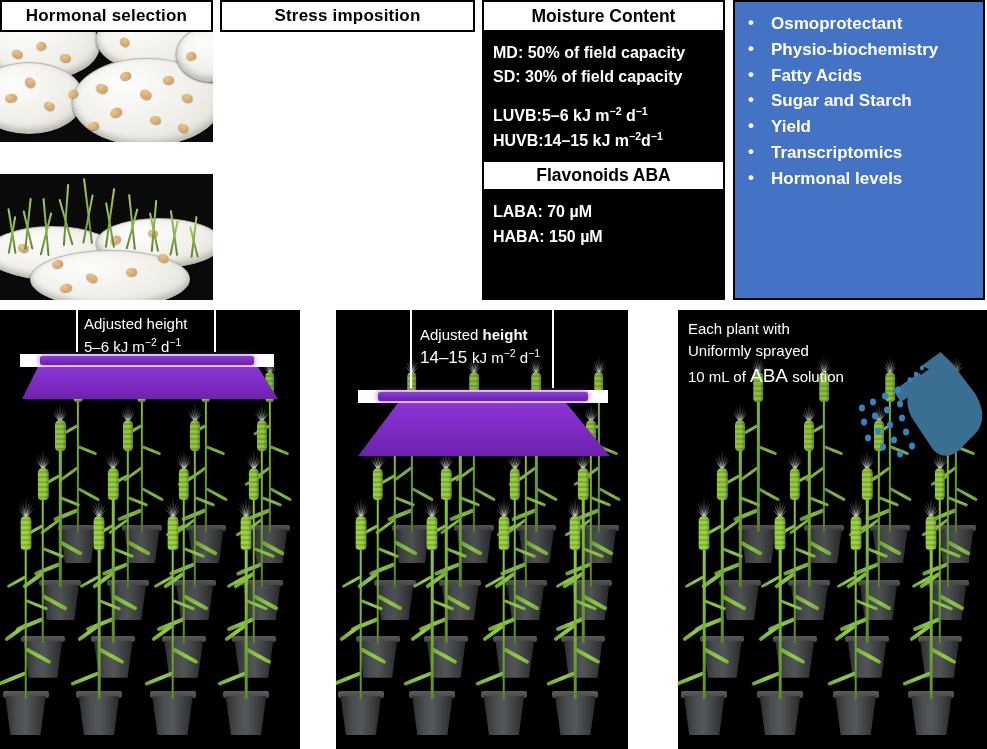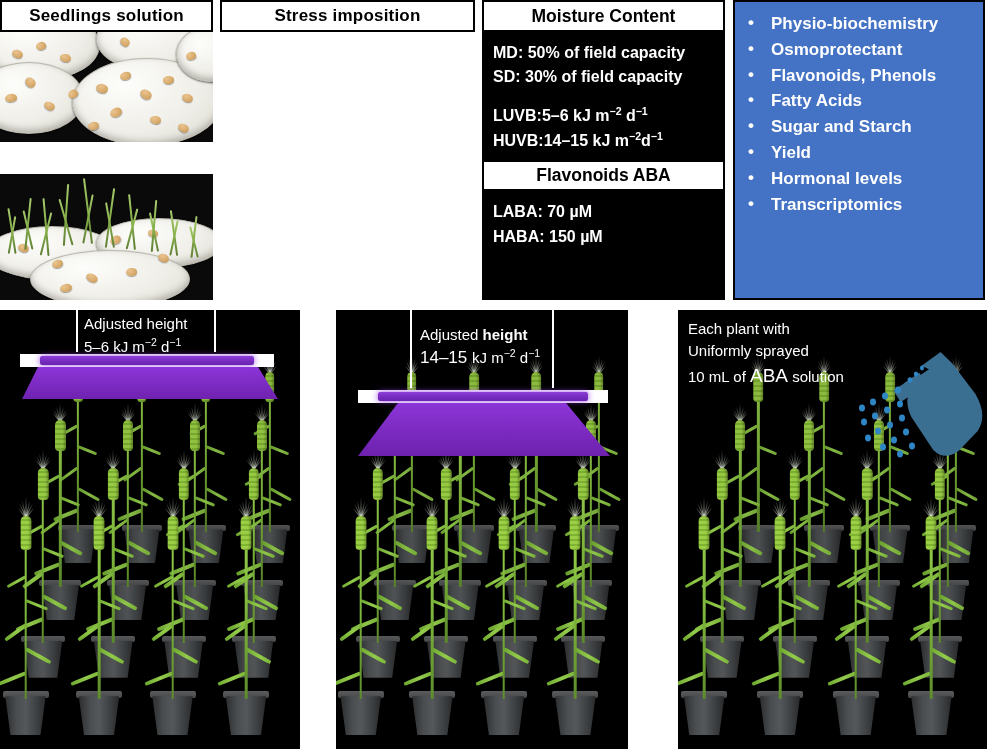--- a/index.html
+++ b/index.html
@@ -187,21 +187,21 @@
         <div class="seed" style="left:182px;top:62px;width:11px;height:8px;transform:rotate(16deg)"></div>
         <div class="seed" style="left:110px;top:76px;width:12px;height:9px;transform:rotate(-28deg)"></div>
         <div class="seed" style="left:150px;top:84px;width:11px;height:8px;transform:rotate(6deg)"></div>
         <div class="seed" style="left:186px;top:20px;width:10px;height:8px;transform:rotate(-20deg)"></div>
         <div class="seed" style="left:120px;top:6px;width:10px;height:8px;transform:rotate(34deg)"></div>
         <div class="seed" style="left:88px;top:90px;width:11px;height:8px;transform:rotate(-12deg)"></div>
         <div class="seed" style="left:178px;top:92px;width:11px;height:8px;transform:rotate(24deg)"></div>
       </div>
     </div>
 
-    <div class="hdr" id="hdr-seedlings">Seedlings solution</div>
+    <div class="hdr" id="hdr-seedlings">Hormonal selection</div>
 
     <div class="photo" id="photo-seed">
       <div class="dishwrap">
         <div class="dish" style="left:-14px;top:52px;width:132px;height:54px;"></div>
         <div class="dish" style="left:96px;top:44px;width:126px;height:50px;"></div>
         <div class="dish" style="left:30px;top:76px;width:160px;height:58px;"></div>
 
         <div class="seed" style="left:18px;top:70px;width:11px;height:8px;transform:rotate(15deg)"></div>
         <div class="seed" style="left:52px;top:86px;width:11px;height:8px;transform:rotate(-18deg)"></div>
         <div class="seed" style="left:86px;top:100px;width:12px;height:8px;transform:rotate(26deg)"></div>
@@ -279,28 +279,27 @@
 
     <div class="sec-hdr" style="height:31px;">Flavonoids ABA</div>
     <div class="sec-body" style="height:67px;display:flex;flex-direction:column;justify-content:center;">
       <div>LABA: 70 µM</div>
       <div>HABA: 150 µM</div>
     </div>
   </div>
 
   <div class="top-panel" id="panelD">
     <ul id="meas-list">
+      <li>Osmoprotectant</li>
       <li>Physio-biochemistry</li>
-      <li>Osmoprotectant</li>
-      <li>Flavonoids, Phenols</li>
       <li>Fatty Acids</li>
       <li>Sugar and Starch</li>
       <li>Yield</li>
+      <li>Transcriptomics</li>
       <li>Hormonal levels</li>
-      <li>Transcriptomics</li>
     </ul>
   </div>
 
   <div class="bot-panel" id="panelE">
     <div class="brk" style="left:76px;top:0;height:42px;"></div>
     <div class="brk" style="left:214px;top:0;height:42px;"></div>
 
     <div class="note" style="left:84px;top:3px;">
       <span class="l">Adjusted height</span>
       <span class="l"><span>5–6 kJ m</span><sup class="u">−2</sup><span> d</span><sup class="u">−1</sup></span>

